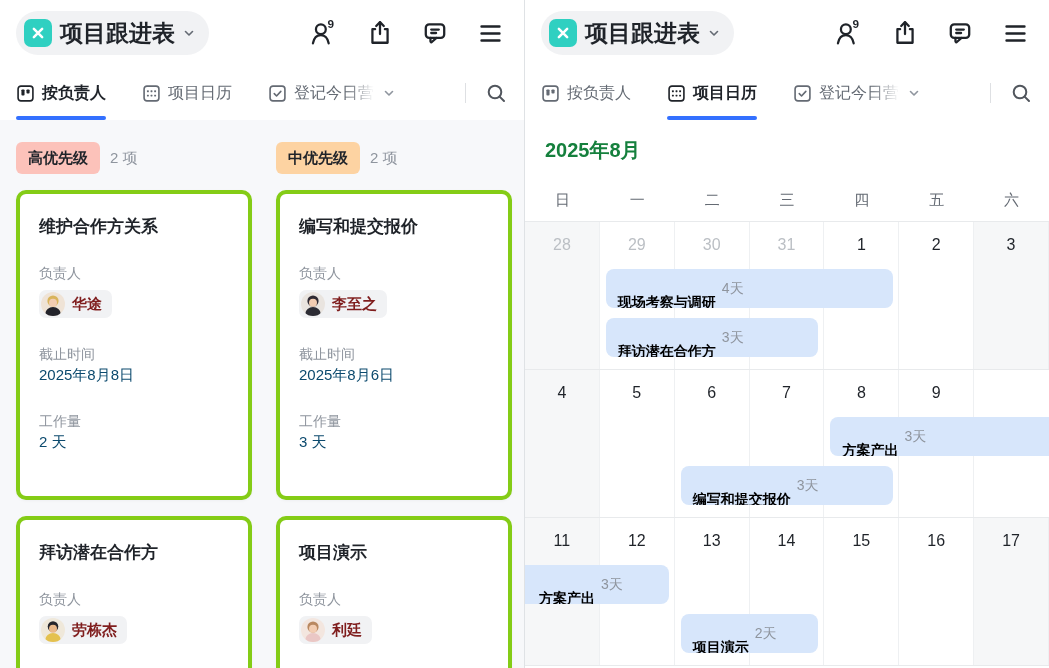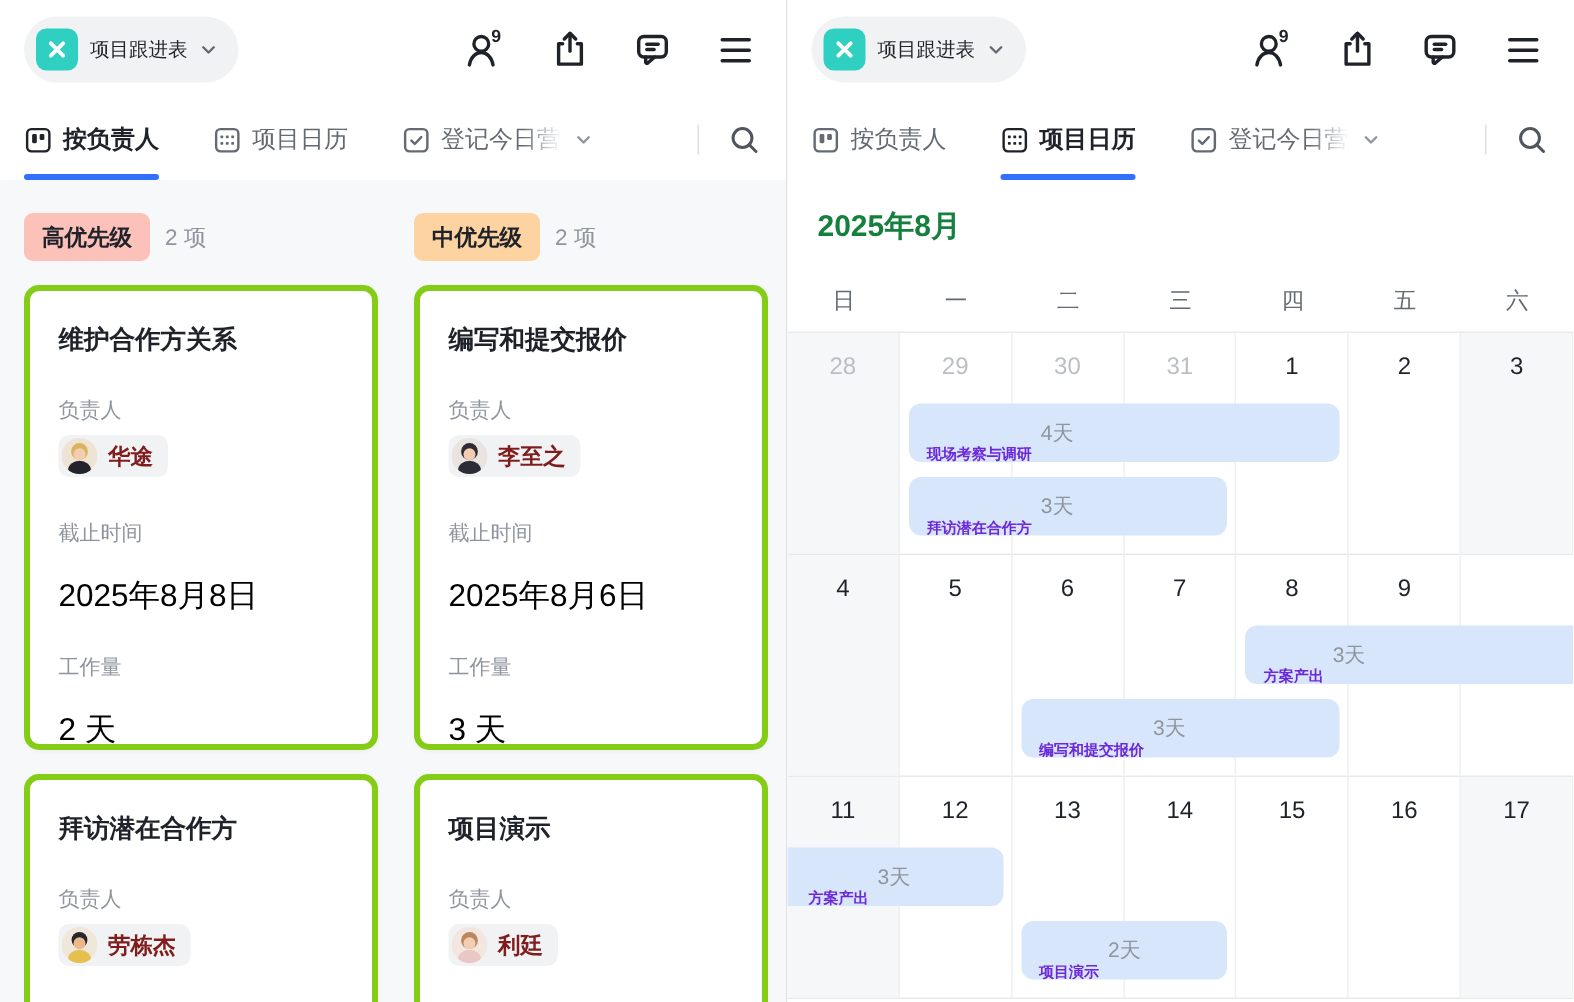--- a/index.html
+++ b/index.html
@@ -8,21 +8,21 @@
     font-family:"Liberation Sans","DejaVu Sans",sans-serif;color:#1f2329;
     display:flex;
   }
   .window{width:524px;height:668px;overflow:hidden;background:#fff;position:relative;flex:none;}
   .win-divider{width:1px;background:#dfe2e5;flex:none;}
 
   
   .app-header{height:66px;display:flex;align-items:center;justify-content:space-between;padding:0 20px 0 16px;background:#fff;}
   .title-pill{display:flex;align-items:center;gap:8px;background:#f1f2f4;border-radius:22px;height:44px;padding:0 14px 0 8px;cursor:pointer;}
   .app-icon{width:28px;height:28px;border-radius:7px;background:#2fd0c1;display:flex;align-items:center;justify-content:center;flex:none;}
-  .app-title{font-size:13px;font-weight:400;color:#1f2329;white-space:nowrap;}
+  .app-title{font-size:23px;font-weight:700;color:#1f2329;white-space:nowrap;}
   .header-icons{display:flex;align-items:center;gap:29px;}
   .hicon{display:flex;align-items:center;justify-content:center;cursor:pointer;}
 
   
   .tab-bar{height:54px;display:flex;align-items:center;padding:0 16px;background:#fff;}
   .tab{display:flex;align-items:center;gap:7px;color:#646a73;font-size:16px;height:100%;position:relative;cursor:pointer;white-space:nowrap;flex:none;}
   .tab + .tab{margin-left:36px;}
   .tab.active{color:#1f2329;font-weight:700;}
   .tab.active::after{content:"";position:absolute;left:0;right:0;bottom:0;height:4px;border-radius:2px;background:#3370ff;}
   .tab-icon{display:flex;align-items:center;color:inherit;}
@@ -41,36 +41,36 @@
   .group-badge{height:32px;padding:0 12px;display:flex;align-items:center;border-radius:6px;font-weight:700;font-size:15px;color:#1f2329;cursor:pointer;}
   .badge-high{background:#fcc2ba;}
   .badge-medium{background:#fdd3a2;}
   .group-count{color:#8f959e;font-size:15px;}
   .task-card{background:#fff;border:4px solid #84cc16;border-radius:10px;padding:19px 19px;margin-bottom:16px;height:310px;box-sizing:border-box;box-shadow:0 1px 3px rgba(31,35,41,.04);cursor:pointer;overflow:hidden;}
   .card-title{font-size:17px;font-weight:700;color:#1f2329;line-height:24px;margin-top:2px;}
   .field-label{margin-top:25px;font-size:14px;color:#8f959e;line-height:18px;}
   .person-chip{margin-top:8px;display:inline-flex;align-items:center;gap:7px;background:#f1f2f4;border-radius:7px;padding:0 10px 0 2px;height:28px;box-sizing:border-box;cursor:pointer;}
   .avatar{width:24px;height:24px;border-radius:50%;overflow:hidden;flex:none;display:block;}
   .person-name{font-size:15px;font-weight:600;color:#7f1d1d;}
-  .field-value{margin-top:22px;font-size:21px;color:#000000;line-height:24px;}
+  .field-value{margin-top:0;font-size:15px;color:#0c4a6e;line-height:24px;}
 
   
   .calendar{height:548px;background:#fff;display:flex;flex-direction:column;box-sizing:border-box;}
   .cal-title{height:60px;display:flex;align-items:center;padding-left:20px;font-size:20px;font-weight:700;color:#15803d;box-sizing:border-box;}
   .cal-weekdays{height:42px;display:grid;grid-template-columns:repeat(7,1fr);align-items:center;text-align:center;color:#646a73;font-size:15px;border-bottom:1px solid #e8eaec;box-sizing:border-box;}
   .cal-week{position:relative;height:148px;display:grid;grid-template-columns:repeat(7,1fr);border-bottom:1px solid #e8eaec;box-sizing:border-box;}
   .cal-cell{border-right:1px solid #eef0f2;padding-top:12px;text-align:center;box-sizing:border-box;cursor:pointer;}
   .cal-cell:last-child{border-right:none;}
   .cal-cell.weekend{background:#f6f7f8;}
   .cal-date{font-size:16px;font-weight:500;color:#1f2329;line-height:22px;}
   .cal-date.muted{color:#bbbfc4;}
   .cal-event{position:absolute;height:39px;background:#d7e6fb;border-radius:8px;display:flex;align-items:center;padding:0 12px;box-sizing:border-box;white-space:nowrap;overflow:hidden;cursor:pointer;}
   .cal-event.flush-right{border-top-right-radius:0;border-bottom-right-radius:0;}
   .cal-event.flush-left{border-top-left-radius:0;border-bottom-left-radius:0;padding-left:14px;}
-  .ev-name{font-size:10px;font-weight:700;color:#6d28d9;margin-top:28px;}
+  .ev-name{font-size:14px;font-weight:700;color:#000000;margin-top:28px;}
   .ev-meta{font-size:14px;color:#8f959e;margin-left:6px;}
 </style>
 </head>
 <body>
 
 <div class="window">
 
   <header class="app-header">
     <div class="title-pill">
       <span class="app-icon">

